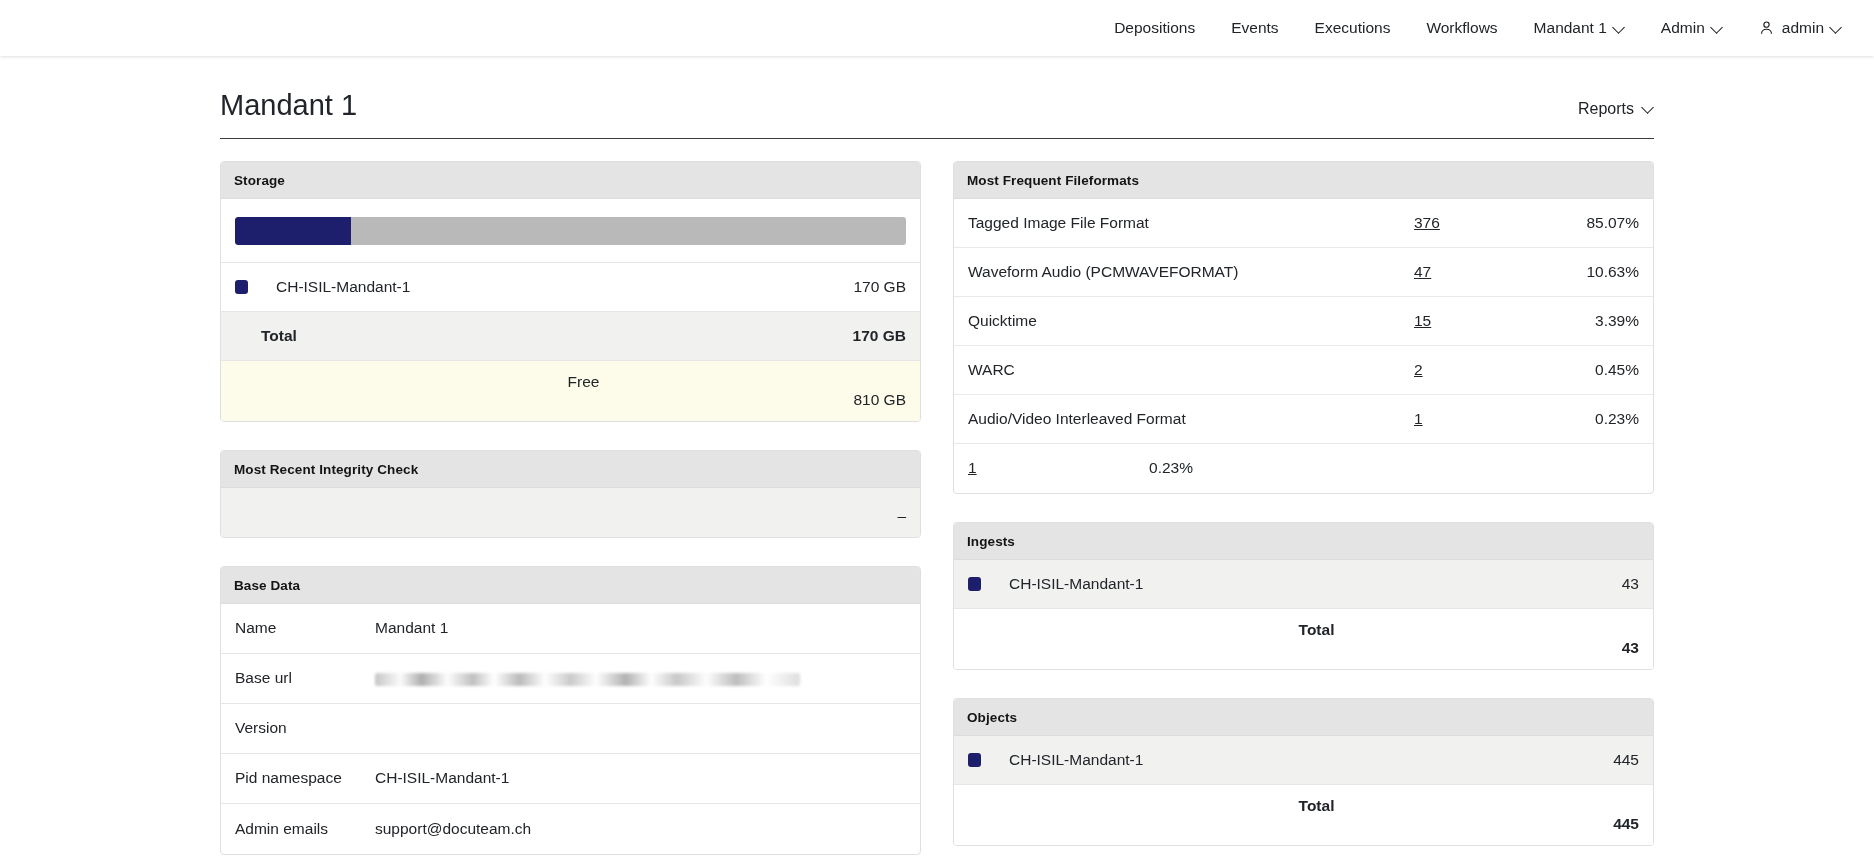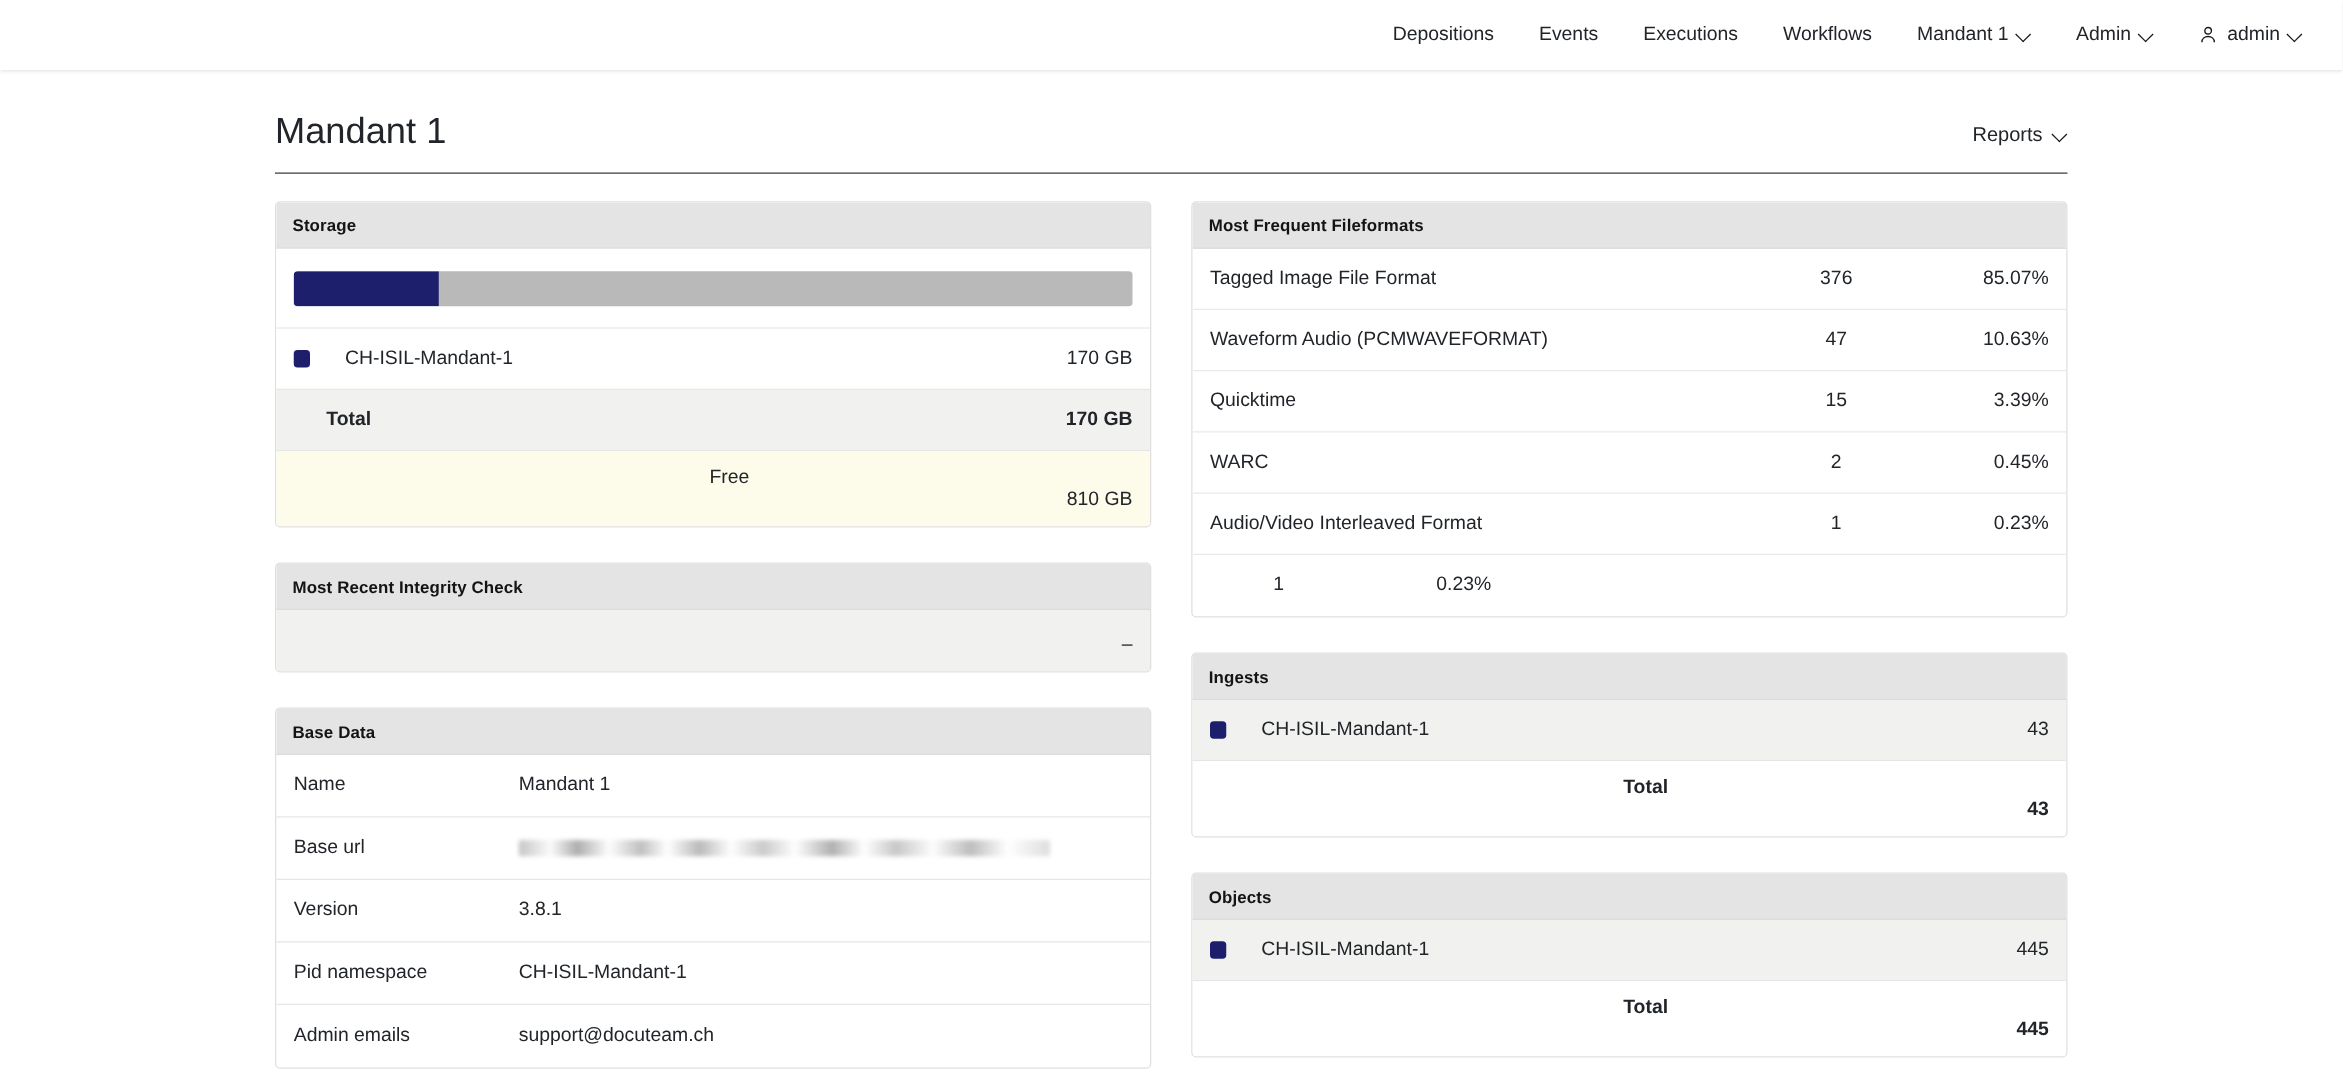--- a/index.html
+++ b/index.html
@@ -207,32 +207,31 @@
   .ff-row {
     display: flex;
     align-items: center;
     padding: 12px 14px;
     font-size: 15.5px;
     min-height: 49px;
     border-bottom: 1px solid #e9e9e9;
   }
   .ff-row:last-child { border-bottom: 0; }
   .ff-name  { flex: 1 1 auto; }
-  .ff-count { width: 110px; text-align: center; }
+  .ff-count { width: 110px; text-align: left; text-decoration: underline; }
   .ff-pct   { width: 115px; text-align: right; }
 
   
   .bd-row {
     display: flex;
     align-items: center;
     padding: 12px 14px;
     font-size: 15.5px;
     min-height: 50px;
     border-bottom: 1px solid #e6e6e6;
-    gap: 40px;
   }
   .bd-row:last-child { border-bottom: 0; }
   .bd-key { width: 140px; flex: 0 0 140px; }
   .bd-val { flex: 1 1 auto; }
 
   .redacted {
     display: inline-block;
     height: 13px;
     width: 425px;
     border-radius: 2px;
@@ -348,21 +347,20 @@
             <span class="bd-val">Mandant 1</span>
           </div>
 
           <div class="bd-row white">
             <span class="bd-key">Base url</span>
             <span class="bd-val"><span class="redacted"></span></span>
           </div>
 
           <div class="bd-row shade">
             <span class="bd-key">Version</span>
-            <span class="bd-val">3.8.1</span>
           </div>
 
           <div class="bd-row white">
             <span class="bd-key">Pid namespace</span>
             <span class="bd-val">CH-ISIL-Mandant-1</span>
           </div>
 
           <div class="bd-row shade">
             <span class="bd-key">Admin emails</span>
             <span class="bd-val">support@docuteam.ch</span>

